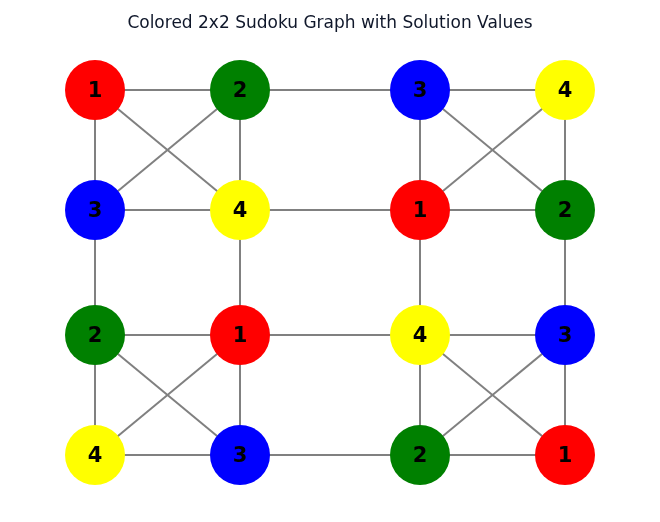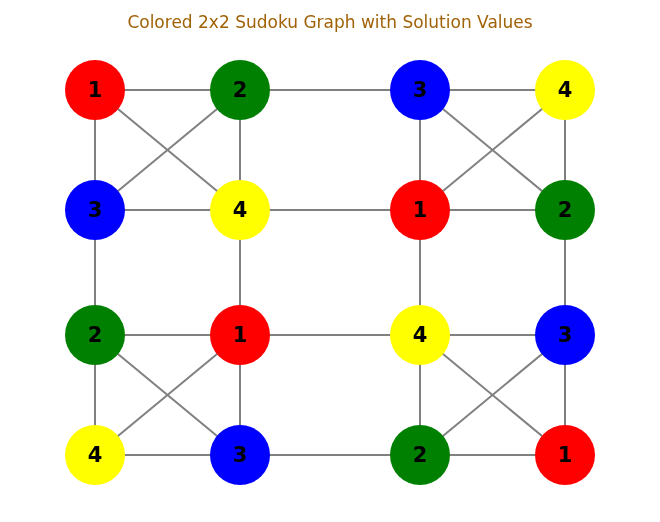--- a/index.html
+++ b/index.html
@@ -15,21 +15,21 @@
     width: 660px;
     height: 522px;
   }
   .title {
     position: absolute;
     top: 12px;
     left: 0;
     width: 660px;
     text-align: center;
     font-size: 17px;
-    color: #a16207;
+    color: #0f172a;
   }
   svg {
     position: absolute;
     left: 0;
     top: 0;
   }
   .node-label {
     position: absolute;
     font-weight: 700;
     font-size: 21px;

